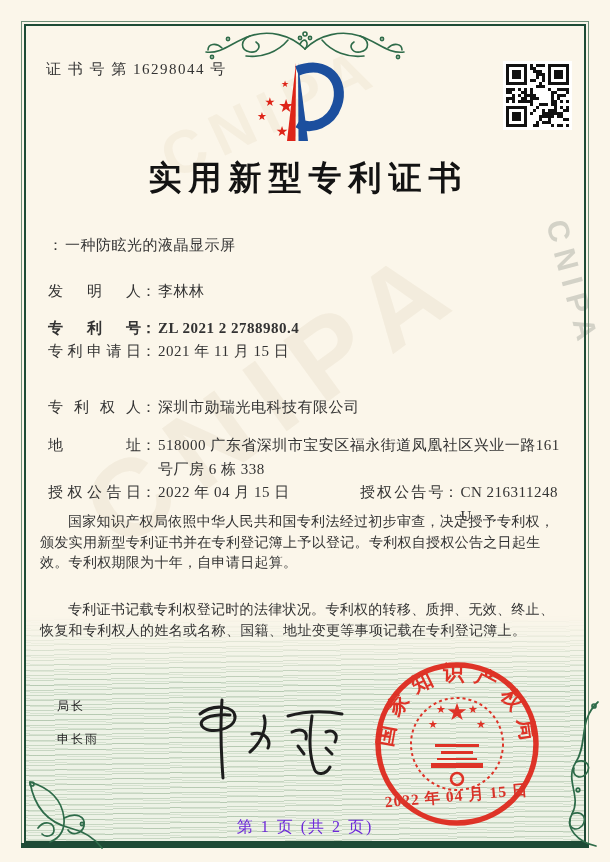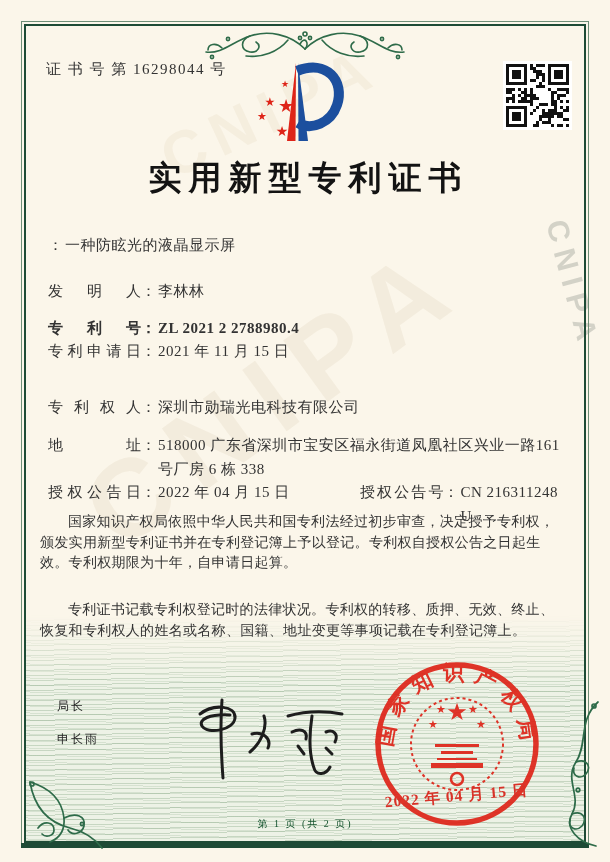--- a/index.html
+++ b/index.html
@@ -36,22 +36,22 @@
   .f-colon{margin:0 2px 0 0;}
   .f-value{letter-spacing:.5px;}
   .f-value.wrapv{display:inline-block;width:404px;}
   .grant2{position:absolute;left:312px;top:0;display:flex;}
   
   .para{position:absolute;left:40px;width:520px;font-size:14px;line-height:20.5px;
         text-indent:2em;color:#333;letter-spacing:.3px;}
   
   .signer{position:absolute;left:57px;font-size:12px;color:#222;letter-spacing:2px;}
   
-  .footer{position:absolute;top:817px;left:0;width:100%;text-align:center;font-size:10px;
-          letter-spacing:2px;color:#14532d;}
+  .footer{position:absolute;top:817px;left:0;width:100%;text-align:center;font-size:16px;
+          letter-spacing:2px;color:#6d28d9;}
   svg{display:block;}
 </style>
 </head>
 <body>
 
 <div class="page">
 
   <div class="guilloche"></div>
 
   <div class="wm wm2">CNIPA</div>

